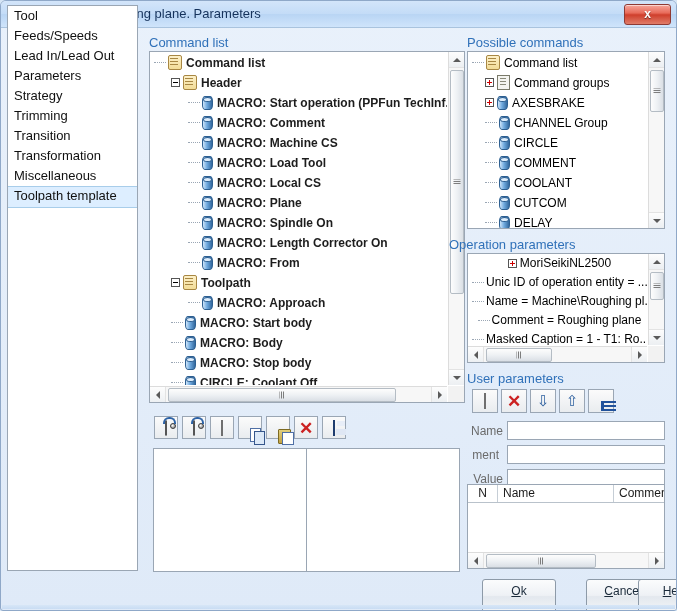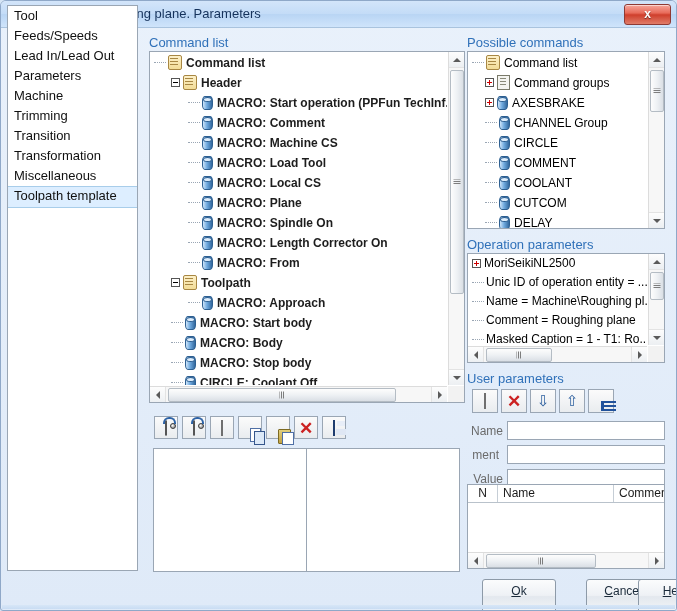--- a/index.html
+++ b/index.html
@@ -303,21 +303,21 @@
     <div class="title-icon"></div>
     <div class="title-text">Operation: Roughing plane. Parameters</div>
     <div class="close-btn">x</div>
   </div>
 
   <div class="sidebar" id="sidebar">
       <div class="side-item"><span>Tool</span></div>
       <div class="side-item"><span>Feeds/Speeds</span></div>
       <div class="side-item"><span>Lead In/Lead Out</span></div>
       <div class="side-item"><span>Parameters</span></div>
-      <div class="side-item"><span>Machine</span></div>
+      <div class="side-item"><span>Strategy</span></div>
       <div class="side-item"><span>Trimming</span></div>
       <div class="side-item"><span>Transition</span></div>
       <div class="side-item"><span>Transformation</span></div>
       <div class="side-item"><span>Miscellaneous</span></div>
       <div class="side-item selected"><span>Toolpath template</span></div>
     </div>
 
   <div class="caption" style="left:148px;top:34px;">Command list</div>
   <div class="panel" style="left:148px;top:50px;width:316px;height:352px;">
     <div class="tree cmdlist-tree" id="cmdtree" style="right:17px;bottom:17px;">
@@ -413,23 +413,23 @@
         </div>
       <div class="thumb-v" style="top:18px;height:42px;">
           <i class="grip-v"></i>
         </div>
       <div class="sb-btn" style="bottom:0;left:0;border-top:1px solid #e3e3e3;">
           <i class="arrow a-dn"></i>
         </div>
     </div>
   </div>
 
-  <div class="caption" style="left:466px;top:236px;">Operation parameters</div>
+  <div class="caption" style="left:448px;top:236px;">Operation parameters</div>
   <div class="panel" style="left:466px;top:252px;width:198px;height:110px;">
-    <div id="optree" style="position:absolute;left:0;top:0;right:17px;bottom:17px;overflow:hidden;">
+    <div id="optree" style="position:absolute;left:0;top:0;right:17px;bottom:17px;overflow:hidden;text-align:center;">
         <div class="oprow"><span class="exp plus"></span><span class="lbl">MoriSeikiNL2500</span></div>
         <div class="oprow"><span class="guide"></span><span class="lbl">Unic ID of operation entity = ...</span></div>
         <div class="oprow"><span class="guide"></span><span class="lbl">Name = Machine\Roughing pl...</span></div>
         <div class="oprow"><span class="guide"></span><span class="lbl">Comment = Roughing plane</span></div>
         <div class="oprow"><span class="guide"></span><span class="lbl">Masked Caption = 1 - T1: Ro...</span></div>
       </div>
     <div class="vsb" style="bottom:17px;">
       <div class="sb-btn" style="top:0;left:0;border-bottom:1px solid #e3e3e3;">
           <i class="arrow a-up"></i>
         </div>

